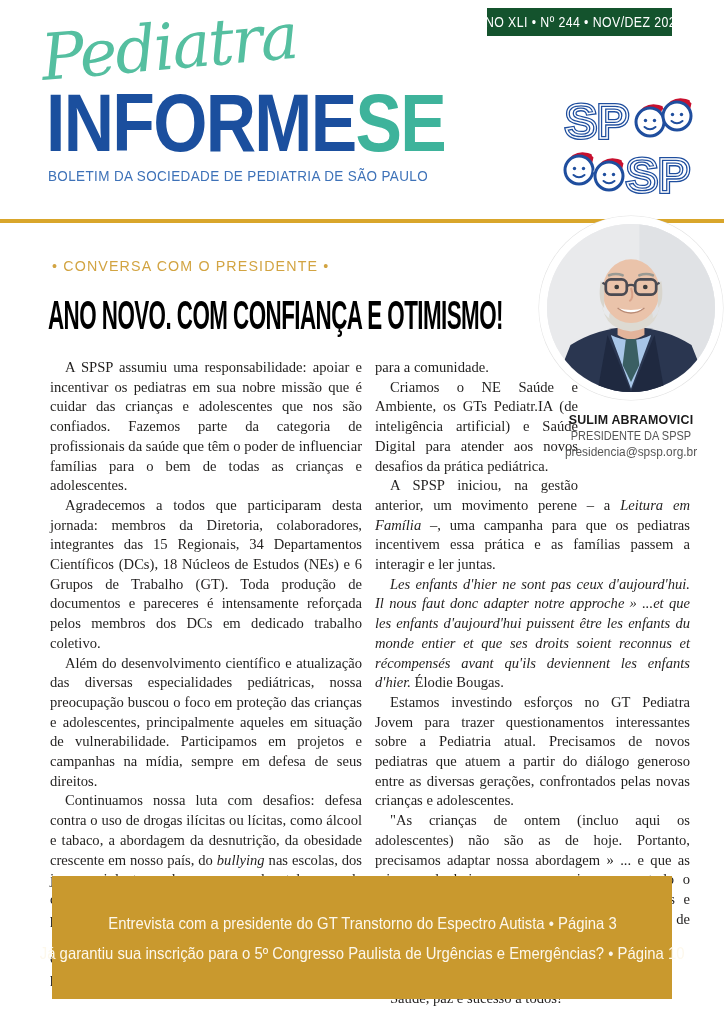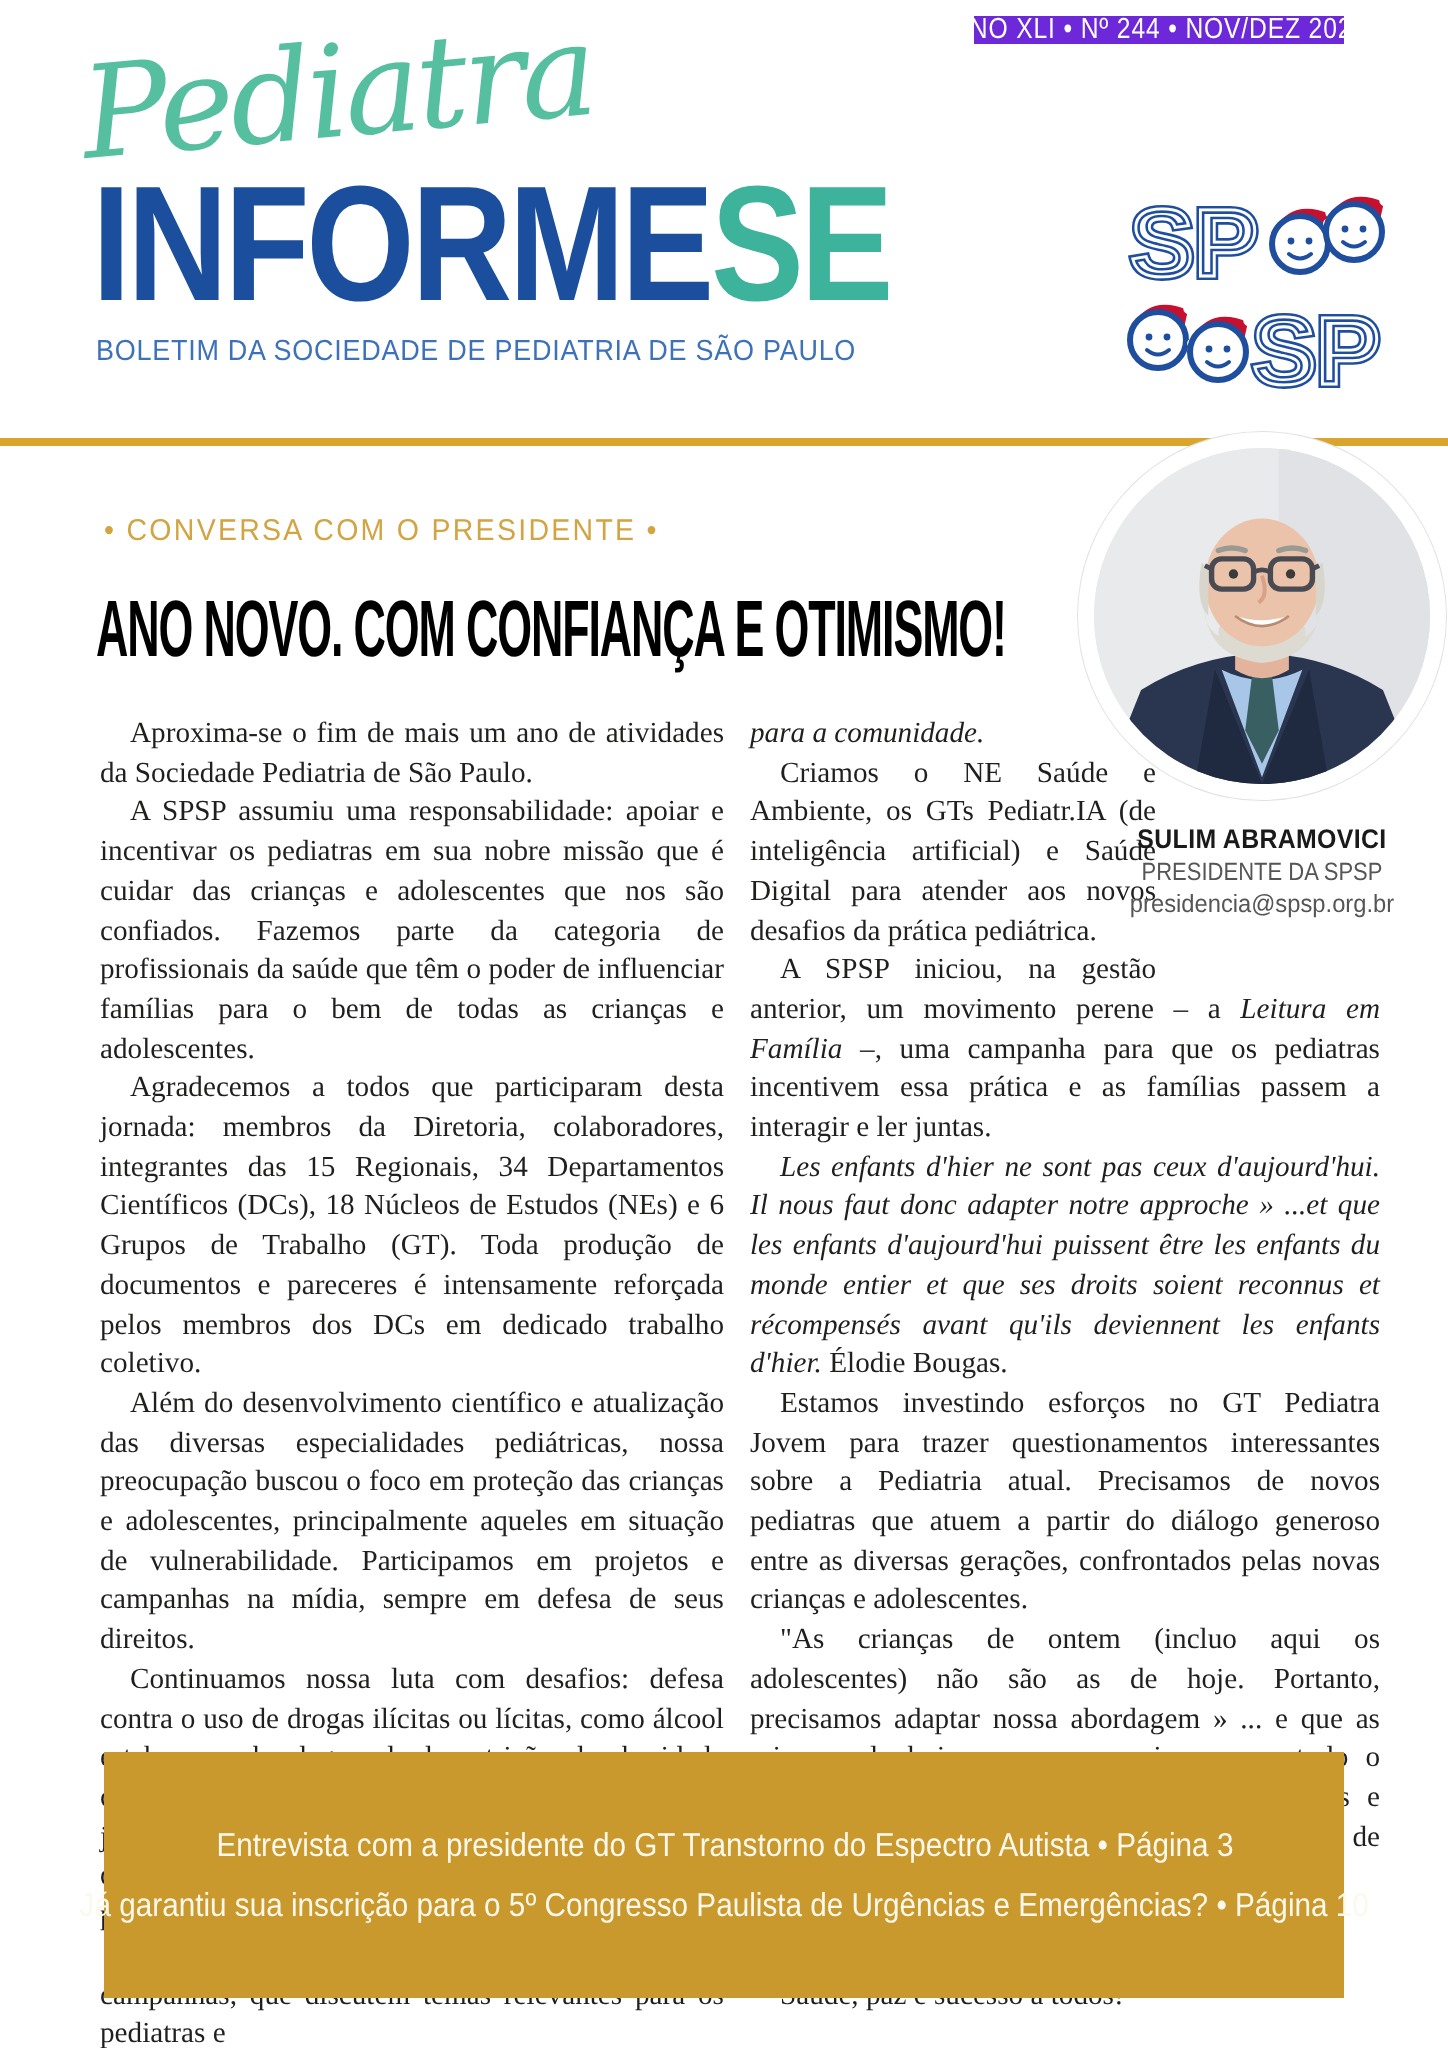--- a/index.html
+++ b/index.html
@@ -1,21 +1,21 @@
 <!DOCTYPE html>
 <html lang="pt-BR"><head>
 <meta charset="utf-8">
 <style>
   html,body{margin:0;padding:0;background:#ffffff;}
   .page{position:relative;width:724px;height:1024px;background:#fff;overflow:hidden;
         font-family:"Liberation Sans",sans-serif;}
 
   
-  .issue-badge{position:absolute;left:487px;top:8px;width:185px;height:14px;
-    background:#6d28d9;color:#fff;display:flex;align-items:center;justify-content:center;}
+  .issue-badge{position:absolute;left:487px;top:8px;width:185px;height:28px;
+    background:#14532d;color:#fff;display:flex;align-items:center;justify-content:center;}
   .issue-badge span{display:inline-block;font-size:14.5px;letter-spacing:.5px;
     transform:scaleX(.85);white-space:nowrap;}
 
   .logo-script{position:absolute;left:44px;top:26px;font-family:"DejaVu Serif",serif;
     font-style:italic;font-size:64px;color:#55bfa0;transform:rotate(-5deg);
     transform-origin:left bottom;line-height:1;letter-spacing:-2px;}
   .logo-main{position:absolute;left:46px;top:86px;font-weight:bold;font-size:82px;
     line-height:.9;letter-spacing:-2px;color:#1b4f9e;transform:scaleX(.85);
     transform-origin:left top;white-space:nowrap;}
   .logo-main .se{color:#3eb39b;}
@@ -32,21 +32,21 @@
   .headline{position:absolute;left:48px;top:295px;font-weight:bold;font-size:40px;
     line-height:1;color:#000;letter-spacing:-1px;transform:scaleX(.56);
     transform-origin:left top;white-space:nowrap;}
 
   .columns{position:absolute;left:50px;top:358px;width:640px;display:flex;gap:13px;
     font-family:"Liberation Serif",serif;font-size:14.6px;line-height:19.7px;color:#211f1e;}
   .col{text-align:justify;hyphens:auto;}
   .col-left{width:312px;}
   .col-right{width:315px;}
   .col p{margin:0;text-indent:15px;}
-  .col p.no-indent{text-indent:0;font-style:italic;}
+  .col p.no-indent{text-indent:0;}
   .photo-spacer{float:right;width:112px;height:135px;}
 
   
   .photo-block{position:absolute;left:538px;top:216px;width:186px;text-align:center;z-index:2;}
   .photo-circle{width:168px;height:168px;border-radius:50%;border:8px solid #fff;
     margin:0 auto;overflow:hidden;background:#e9eaec;box-shadow:0 0 0 .5px #e2e2e2;}
   .photo-circle svg{display:block;}
   .author-name{margin-top:12px;font-size:13.5px;font-weight:bold;color:#1a1a1a;
     letter-spacing:.2px;transform:scaleX(.92);transform-origin:center top;}
   .author-role{margin-top:2px;font-size:12.5px;color:#555;transform:scaleX(.88);
@@ -108,21 +108,20 @@
     </svg>
   </div>
 
   <div class="gold-rule"></div>
 
   <div class="kicker">• CONVERSA COM O PRESIDENTE •</div>
   <h1 class="headline" style="margin:0;">ANO NOVO. COM CONFIANÇA E OTIMISMO!</h1>
 
   <div class="columns">
     <div class="col col-left">
-        <p><span>Aproxima-se o fim de mais um ano de atividades da Sociedade Pediatria de São Paulo.</span></p>
         <p><span>A SPSP assumiu uma responsabilidade: apoiar e incentivar os pediatras em sua nobre missão que é cuidar das crianças e adolescentes que nos são confiados. Fazemos parte da categoria de profissionais da saúde que têm o poder de influenciar famílias para o bem de todas as crianças e adolescentes.</span></p>
         <p><span>Agradecemos a todos que participaram desta jornada: membros da Diretoria, colaboradores, integrantes das 15 Regionais, 34 Departamentos Científicos (DCs), 18 Núcleos de Estudos (NEs) e 6 Grupos de Trabalho (GT). Toda produção de documentos e pareceres é intensamente reforçada pelos membros dos DCs em dedicado trabalho coletivo.</span></p>
         <p><span>Além do desenvolvimento científico e atualização das diversas especialidades pediátricas, nossa preocupação buscou o foco em proteção das crianças e adolescentes, principalmente aqueles em situação de vulnerabilidade. Participamos em projetos e campanhas na mídia, sempre em defesa de seus direitos.</span></p>
         <p><span>Continuamos nossa luta com desafios: defesa contra o uso de drogas ilícitas ou lícitas, como álcool e tabaco, a abordagem da desnutrição, da obesidade crescente em nosso país, do </span><i>bullying</i><span> nas escolas, dos jogos violentos, do excesso de telas e da discriminação racial e de gênero. Mantivemos posição firme em todas as questões.</span></p>
         <p><span>Marcos importantes continuam sendo nossas campanhas, que discutem temas relevantes para os pediatras e</span></p>
       </div>
     <div class="col col-right">
       <div class="photo-spacer"></div>
     <p class="no-indent"><span>para a comunidade.</span></p>
         <p><span>Criamos o NE Saúde e Ambiente, os GTs Pediatr.IA (de inteligência artificial) e Saúde Digital para atender aos novos desafios da prática pediátrica.</span></p>

